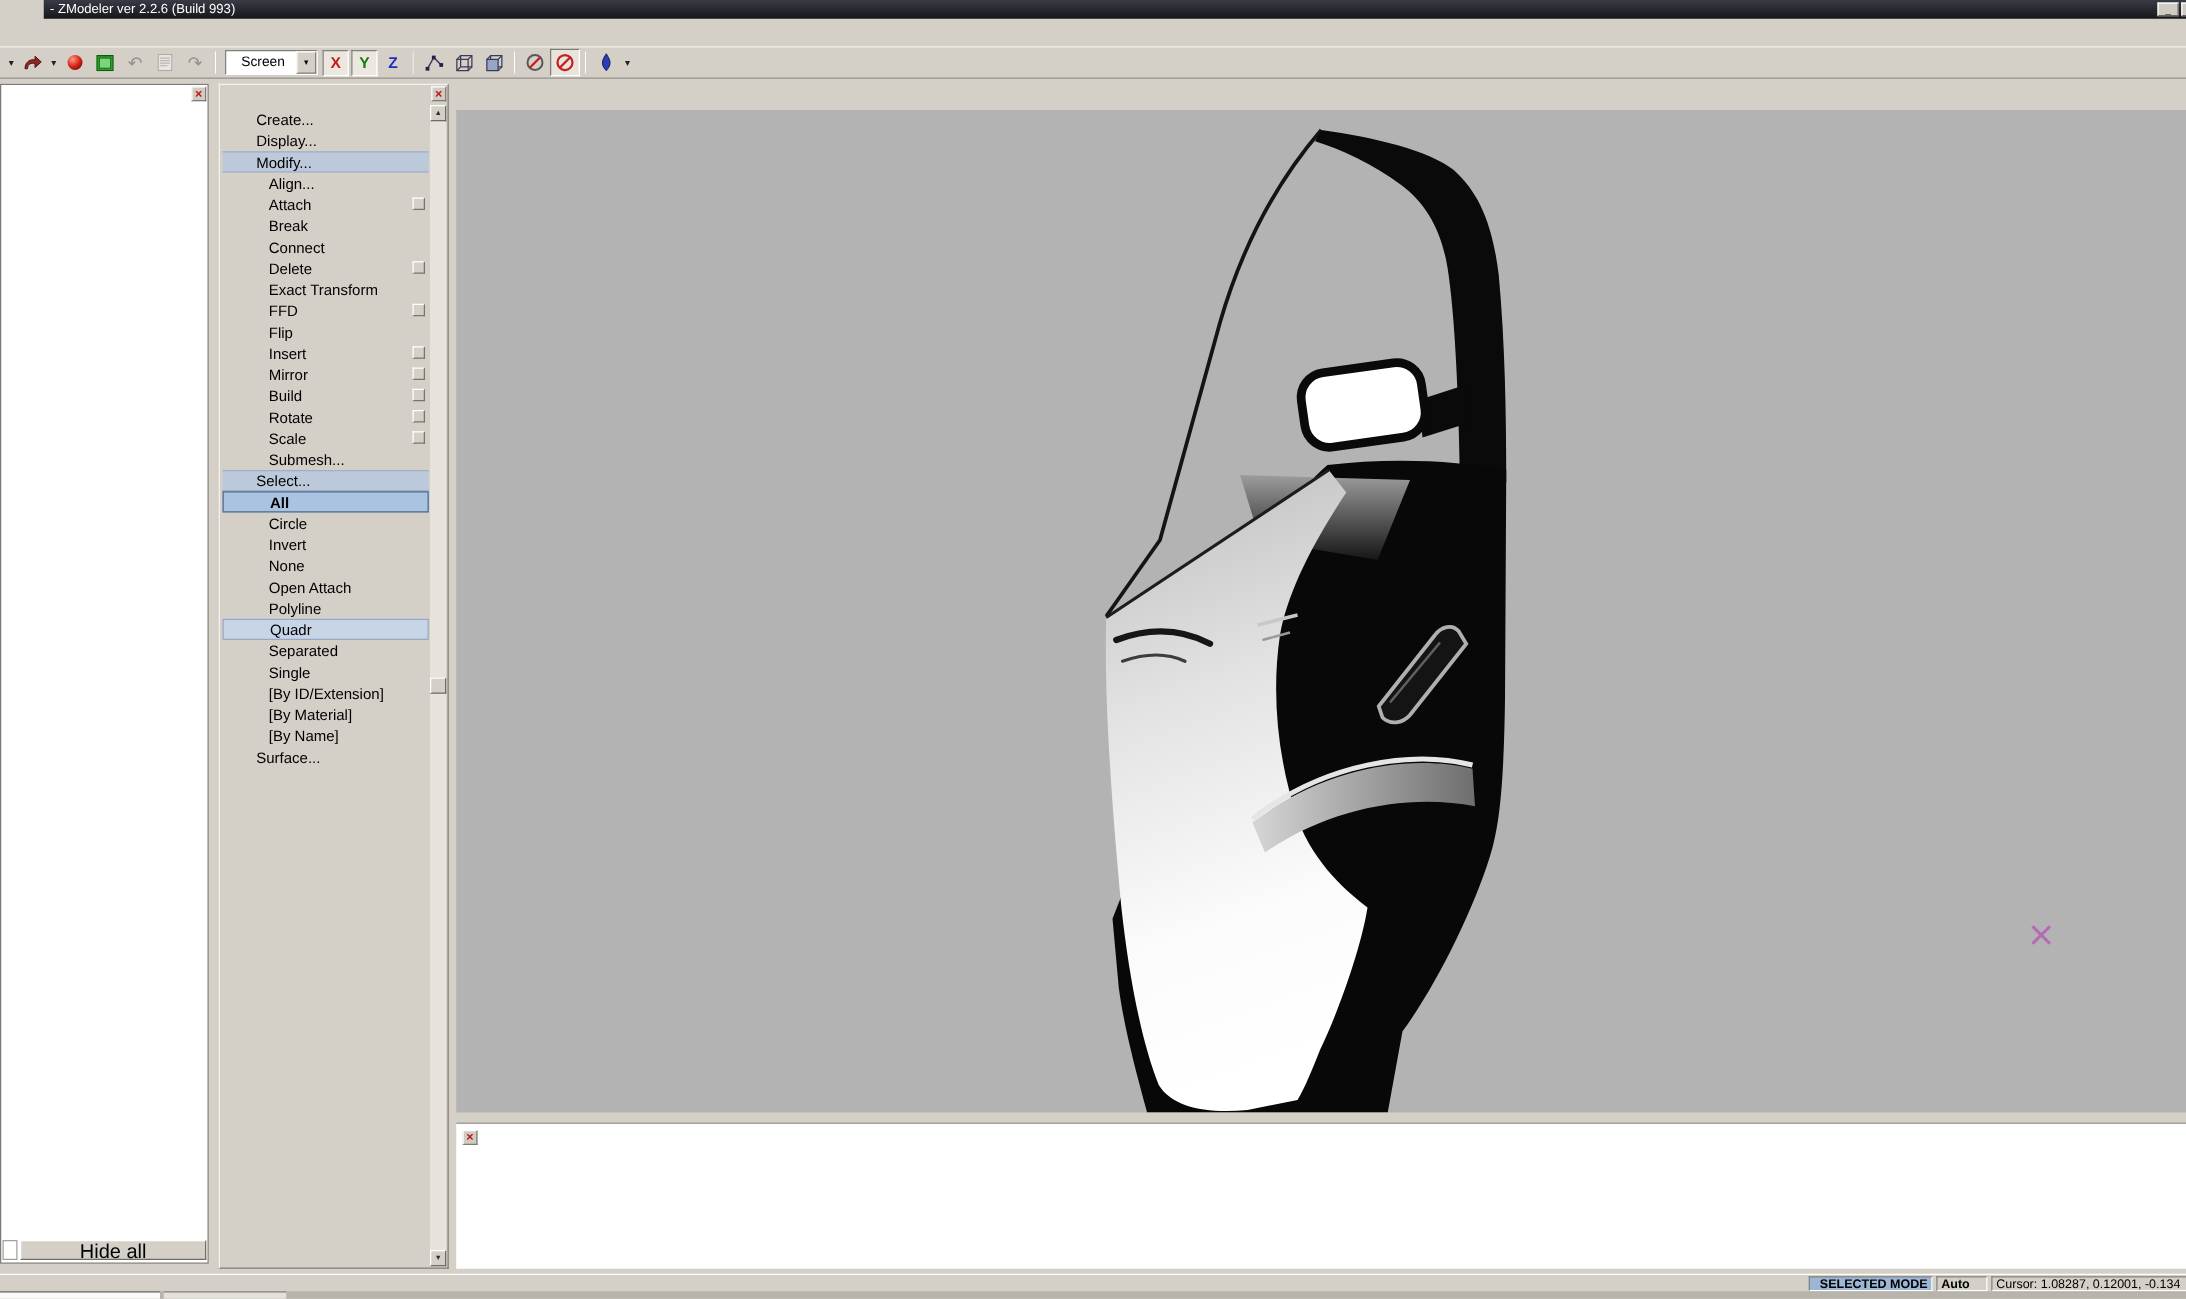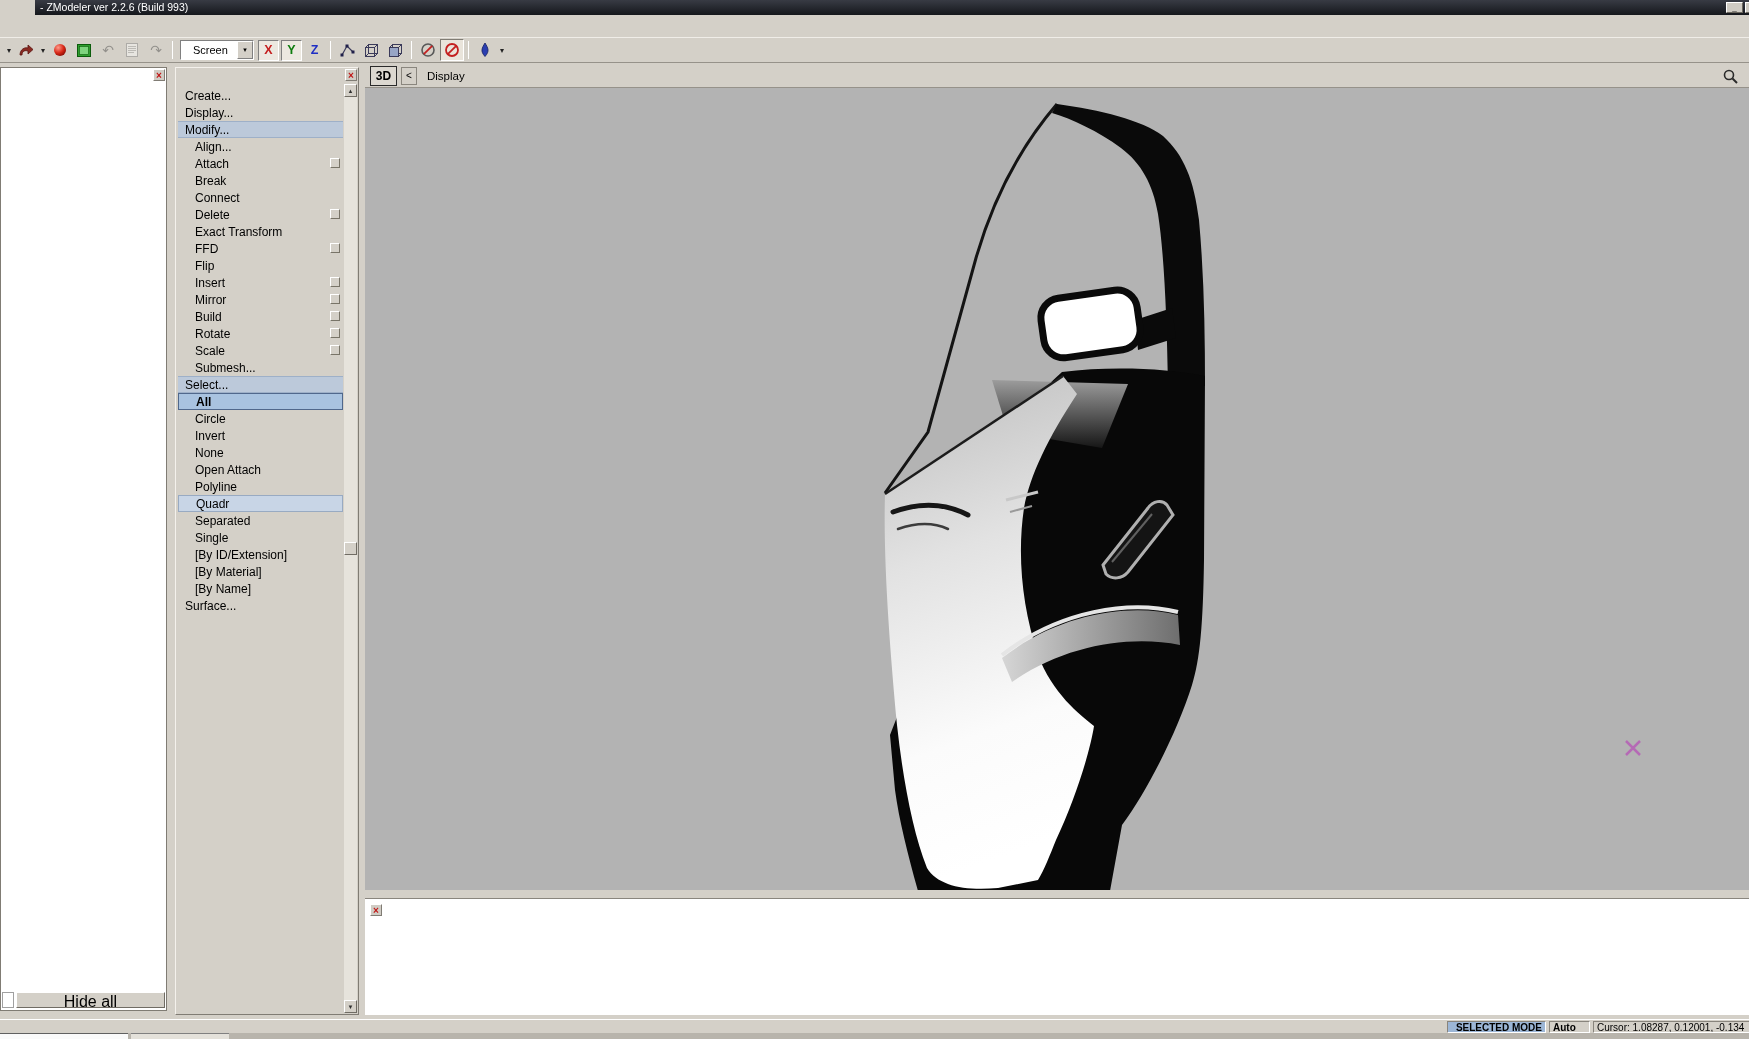--- a/index.html
+++ b/index.html
@@ -48,21 +48,21 @@
     border:1px solid #807c74; }
   .left-hideall { position:absolute; left:15px; bottom:2px; width:149px; height:16px; background:#d4d0c8;
     border:1px solid; border-color:#ffffff #706c64 #706c64 #ffffff; font-size:16px; padding:0;margin-top:16px; }
   .left-corner { position:absolute; left:1px; bottom:2px; width:12px; height:16px; background:#fff; border:1px solid #a0a0a0; }
 
   
   .cmd-panel { position:absolute; left:175px; top:67px; width:184px; height:948px; background:#d4d0c8;
     border:1px solid; border-color:#f4f1ec #807c74 #807c74 #f4f1ec; }
   .cmd-list { position:absolute; left:2px; top:19px; right:15px; }
   .row { height:17px; display:flex; align-items:center; position:relative; font-size:12px; }
-  .row .lbl { white-space:nowrap; }
+  .row .lbl { white-space:nowrap;margin-left:20px; }
   .row.cat { padding-left:7px; }
   .row.tool { padding-left:17px; }
   .row.hl-cat { background:#bcc9da; border-top:1px solid #9eb0c8; border-bottom:1px solid #9eb0c8; }
   .row.hl-active { background:#a9c3e0; border:1px solid #50688c; font-weight:bold; }
   .row.hl-soft { background:#c8d5e6; border:1px solid #98aac2; }
   .optbox { position:absolute; right:3px; top:3px; width:10px; height:10px; background:#d4d0c8;
     border:1px solid; border-color:#ffffff #787468 #787468 #ffffff; }
   .scrollbar { position:absolute; top:16px; right:1px; bottom:1px; width:13px; background:#e6e3dc; }
   .sb-btn { position:absolute; left:0; width:13px; height:13px; background:#d4d0c8; border:1px solid;
     border-color:#ffffff #706c64 #706c64 #ffffff; font-size:6px; text-align:center; line-height:10px;
@@ -314,31 +314,20 @@
           <span class="lbl">Surface...</span>
         </div>
     </div>
     <div class="scrollbar">
       <button class="sb-btn sb-up">▲</button>
       <span class="sb-thumb"></span>
       <button class="sb-btn sb-down">▼</button>
     </div>
   </div>
 
-  <div class="view-header">
-    <button class="btn-3d">3D</button>
-    <button class="btn-back">&lt;</button>
-    <span class="view-title">Display</span>
-    <button class="magnifier">
-      <svg width="17" height="17">
-          <circle cx="7" cy="7" r="4.5" fill="none" stroke="#2a2a2a" stroke-width="1.6"></circle>
-          <path d="M10.5,10.5 L15,15" stroke="#2a2a2a" stroke-width="2"></path>
-        </svg>
-    </button>
-  </div>
 
   <div class="viewport">
     <svg viewBox="365 88 1384 802" width="1384" height="802">
       <defs>
         <linearGradient id="gw" x1="0" y1="0" x2="0.15" y2="1">
           <stop offset="0" stop-color="#bdbdbd"></stop>
             <stop offset="0.38" stop-color="#e2e2e2"></stop>
             <stop offset="0.75" stop-color="#fbfbfb"></stop>
             <stop offset="1" stop-color="#ffffff"></stop>
         </linearGradient>

